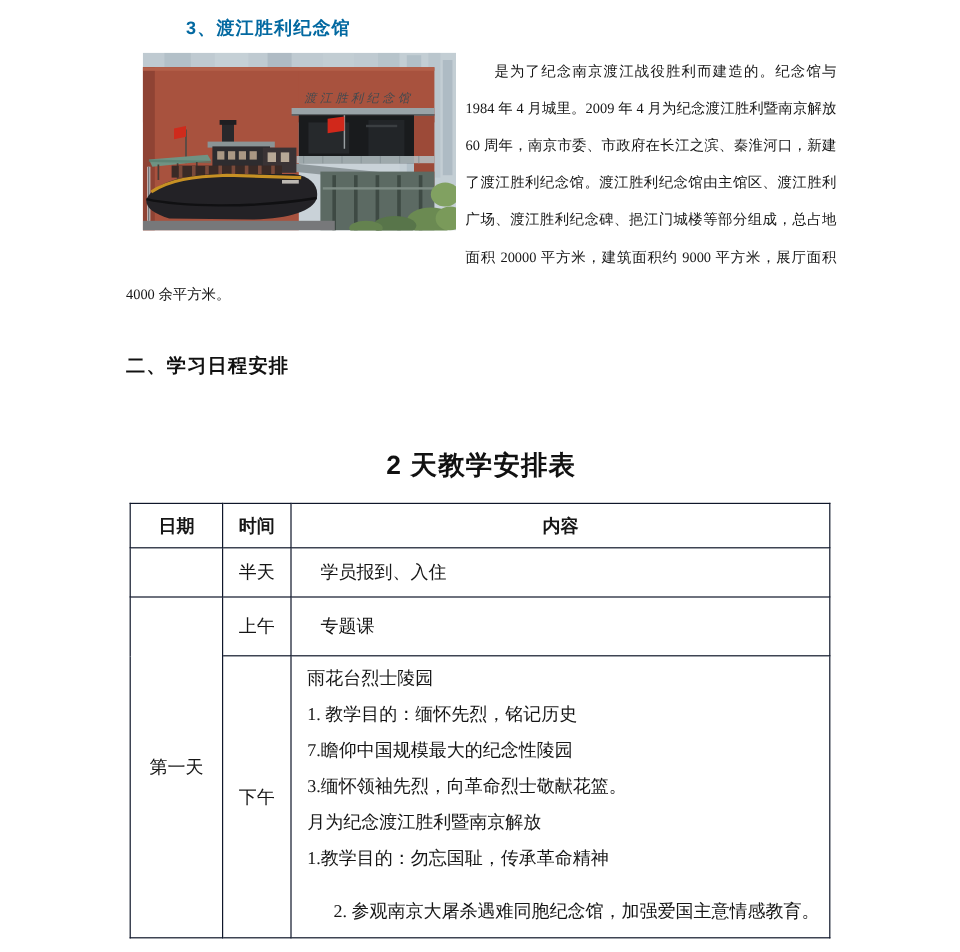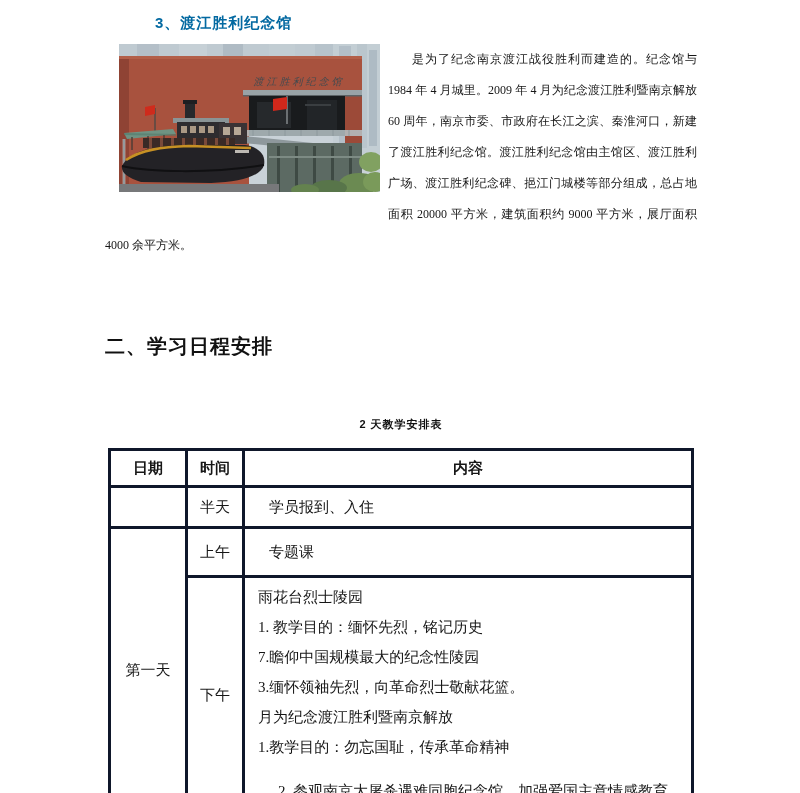--- a/index.html
+++ b/index.html
@@ -39,51 +39,51 @@
     text-align: justify;
     text-indent: 2em;
     color: #161616;
   }
 
   
   .h2-heading {
     clear: both;
     font-family: "Liberation Sans", "DejaVu Sans", sans-serif;
     font-weight: bold;
-    font-size: 20px;
+    font-size: 16px;
     color: #111;
-    margin-top: 72px;
+    margin-top: 34px;
     letter-spacing: 1px;
   }
 
   
   .table-title {
     font-family: "Liberation Sans", "DejaVu Sans", sans-serif;
     font-weight: bold;
-    font-size: 11px;
+    font-size: 22px;
     text-align: center;
     color: #111;
     margin-top: 57px;
     letter-spacing: 1px;
   }
 
   
   table.schedule {
     border-collapse: collapse;
     table-layout: fixed;
     width: 583px;
     margin: 16px 0 0 3px;
     font-size: 15px;
     color: #161616;
   }
   table.schedule col.c-date { width: 77px; }
   table.schedule col.c-time { width: 57px; }
   table.schedule col.c-content { width: 449px; }
   table.schedule th, table.schedule td {
-    border: 3px solid #0f172a;
+    border: 1px solid #0f172a;
     vertical-align: middle;
     background: #fff;
   }
   table.schedule thead th {
     font-family: "Liberation Sans", "DejaVu Sans", sans-serif;
     font-weight: bold;
     font-size: 15px;
     text-align: center;
     height: 37px;
   }

